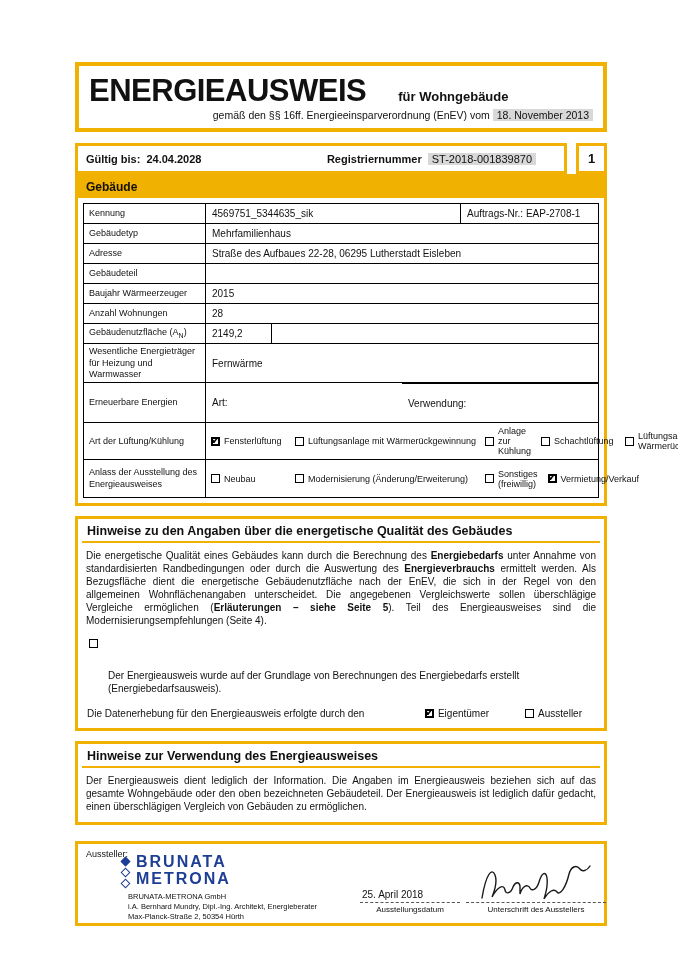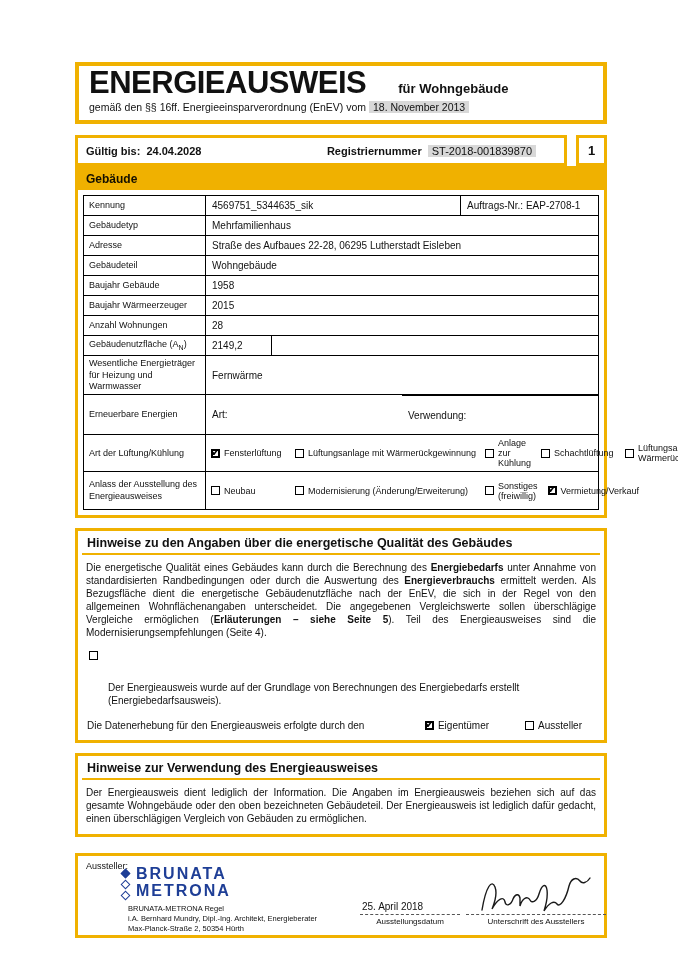--- a/index.html
+++ b/index.html
@@ -3,21 +3,21 @@
 <meta charset="utf-8">
 <style>
   :root { --y:#f0b100; --gray:#d8d8d8; --blue:#1e3e96; --ink:#111; }
   * { margin:0; padding:0; box-sizing:border-box; }
   html,body { width:678px; height:960px; background:#fff; }
   .page { position:relative; width:678px; height:960px; background:#fff; color:var(--ink);
           font-family:"Liberation Sans","DejaVu Sans",sans-serif; overflow:hidden; }
   .doc { position:absolute; left:75px; top:62px; width:532px; }
 
   
-  .hdr { border:4px solid var(--y); padding:0 10px 7px; }
+  .hdr { border:4px solid var(--y); padding:8px 10px 7px;text-align:right; }
   .hdr-row1 { display:flex; align-items:baseline; }
   .hdr-title { font-size:31px; font-weight:bold; letter-spacing:-0.5px; line-height:1.08; }
   .hdr-sub { font-size:13px; font-weight:bold; margin-left:32px; }
   .hdr-law { font-size:10.5px; margin-top:2px; }
   .hl { background:var(--gray); padding:0 4px; }
 
   
   .meta-row { display:flex; margin-top:11px; }
   .meta-bar { flex:1; height:31px; border:3px solid var(--y); display:flex; align-items:center; padding:0 8px; font-size:11px; }
   .b { font-weight:bold; }
@@ -125,27 +125,22 @@
           <div class="tval">Mehrfamilienhaus</div>
         </div>
 
         <div class="trow">
           <div class="tlabel">Adresse</div>
           <div class="tval">Straße des Aufbaues 22-28, 06295 Lutherstadt Eisleben</div>
         </div>
 
         <div class="trow">
           <div class="tlabel">Gebäudeteil</div>
-          <div class="tval">Wohngebäude</div>
-        </div>
-
-        <div class="trow">
-          <div class="tlabel">Baujahr Gebäude</div>
-          <div class="tval">1958</div>
-        </div>
+        </div>
+
 
         <div class="trow">
           <div class="tlabel">Baujahr Wärmeerzeuger</div>
           <div class="tval">2015</div>
         </div>
 
         <div class="trow">
           <div class="tlabel">Anzahl Wohnungen</div>
           <div class="tval">28</div>
         </div>
@@ -272,21 +267,21 @@
           <span class="dia"></span>
           <span class="dia"></span>
         </div>
         <div>
           <div class="logo-word">BRUNATA</div>
           <div class="logo-word">METRONA</div>
         </div>
       </div>
 
       <div class="company">
-        <div>BRUNATA-METRONA Regel</div>
+        <div>BRUNATA-METRONA GmbH</div>
         <div>i.A. Bernhard Mundry, Dipl.-Ing. Architekt, Energieberater</div>
         <div>Max-Planck-Straße 2, 50354 Hürth</div>
       </div>
 
       <div class="sigcol datecol">
         <div class="dateval">25. April 2018</div>
         <div class="line"></div>
         <div class="cap">Ausstellungsdatum</div>
       </div>
 

